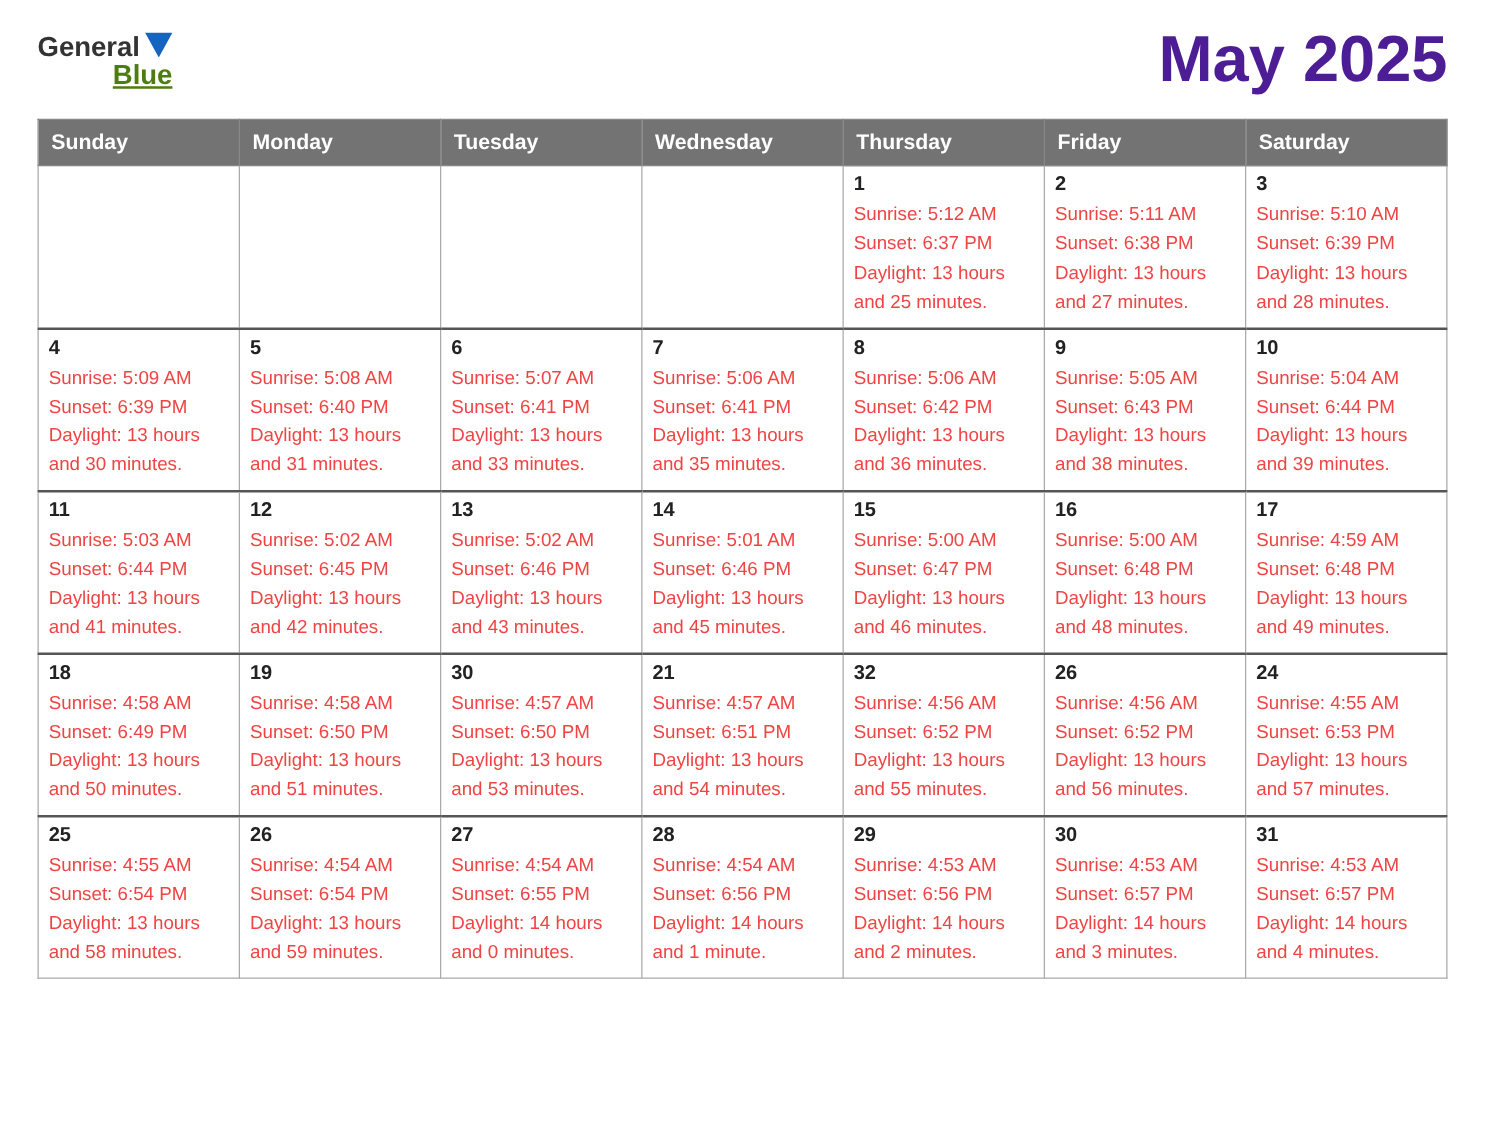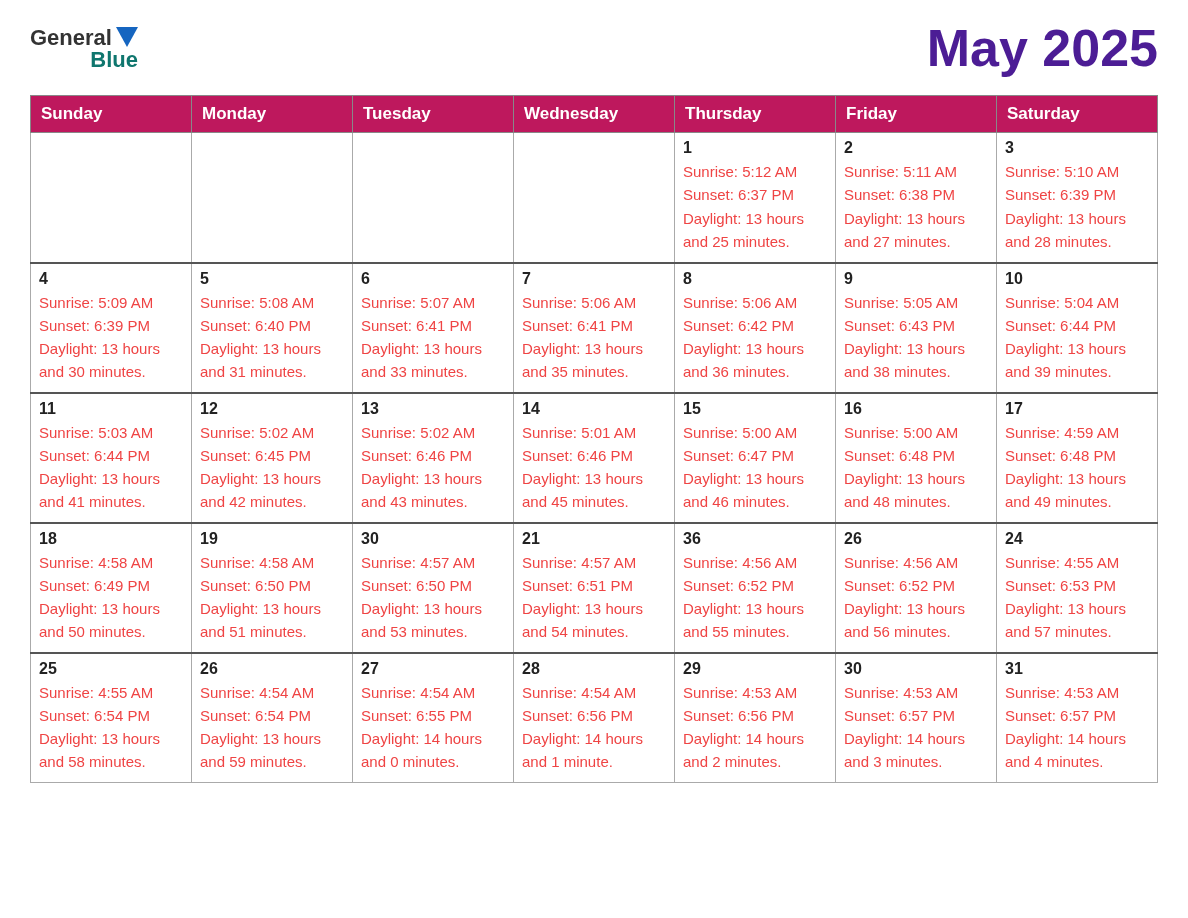--- a/index.html
+++ b/index.html
@@ -22,21 +22,22 @@
       gap: 6px;
     }
     .logo-text-general {
       font-size: 22px;
       font-weight: bold;
       color: #333;
     }
     .logo-text-blue {
       font-size: 22px;
       font-weight: bold;
-      color: #0f766e;
+      color: #4d7c0f;
+      text-decoration: underline;
     }
     .title-block {
       text-align: right;
     }
     .calendar-title {
       font-size: 52px;
       font-weight: bold;
       color: #4c1d95;
       line-height: 1.1;
     }
@@ -44,21 +45,21 @@
       font-size: 22px;
       color: #333;
       margin-top: 4px;
     }
     .calendar {
       width: 100%;
       border-collapse: collapse;
       border: 1px solid #888;
     }
     .calendar th {
-      background-color: #be185d;
+      background-color: #737373;
       color: #fff;
       font-size: 17px;
       font-weight: bold;
       padding: 8px 10px;
       text-align: left;
       border: 1px solid #888;
     }
     .calendar td {
       vertical-align: top;
       width: 14.28%;
@@ -209,21 +210,21 @@
         </td>
         <td>
           <div class="day-num">30</div>
           <div class="day-info">Sunrise: 4:57 AM<br>Sunset: 6:50 PM<br>Daylight: 13 hours<br>and 53 minutes.</div>
         </td>
         <td>
           <div class="day-num">21</div>
           <div class="day-info">Sunrise: 4:57 AM<br>Sunset: 6:51 PM<br>Daylight: 13 hours<br>and 54 minutes.</div>
         </td>
         <td>
-          <div class="day-num">36</div>
+          <div class="day-num">32</div>
           <div class="day-info">Sunrise: 4:56 AM<br>Sunset: 6:52 PM<br>Daylight: 13 hours<br>and 55 minutes.</div>
         </td>
         <td>
           <div class="day-num">26</div>
           <div class="day-info">Sunrise: 4:56 AM<br>Sunset: 6:52 PM<br>Daylight: 13 hours<br>and 56 minutes.</div>
         </td>
         <td>
           <div class="day-num">24</div>
           <div class="day-info">Sunrise: 4:55 AM<br>Sunset: 6:53 PM<br>Daylight: 13 hours<br>and 57 minutes.</div>
         </td>

